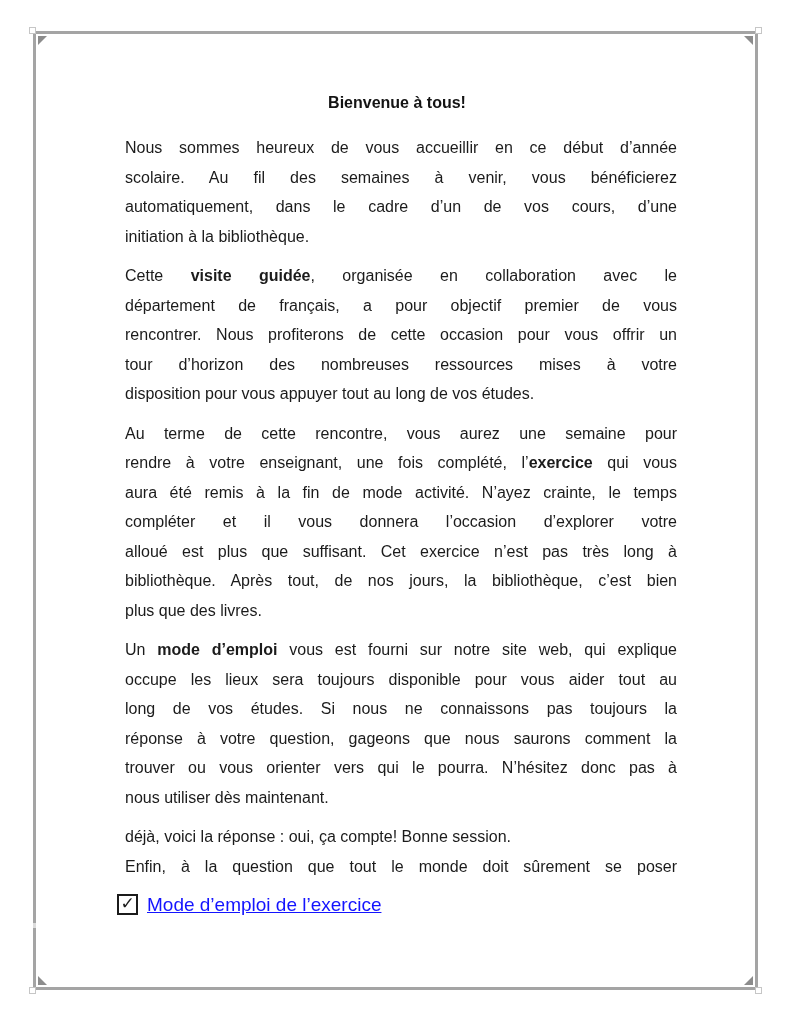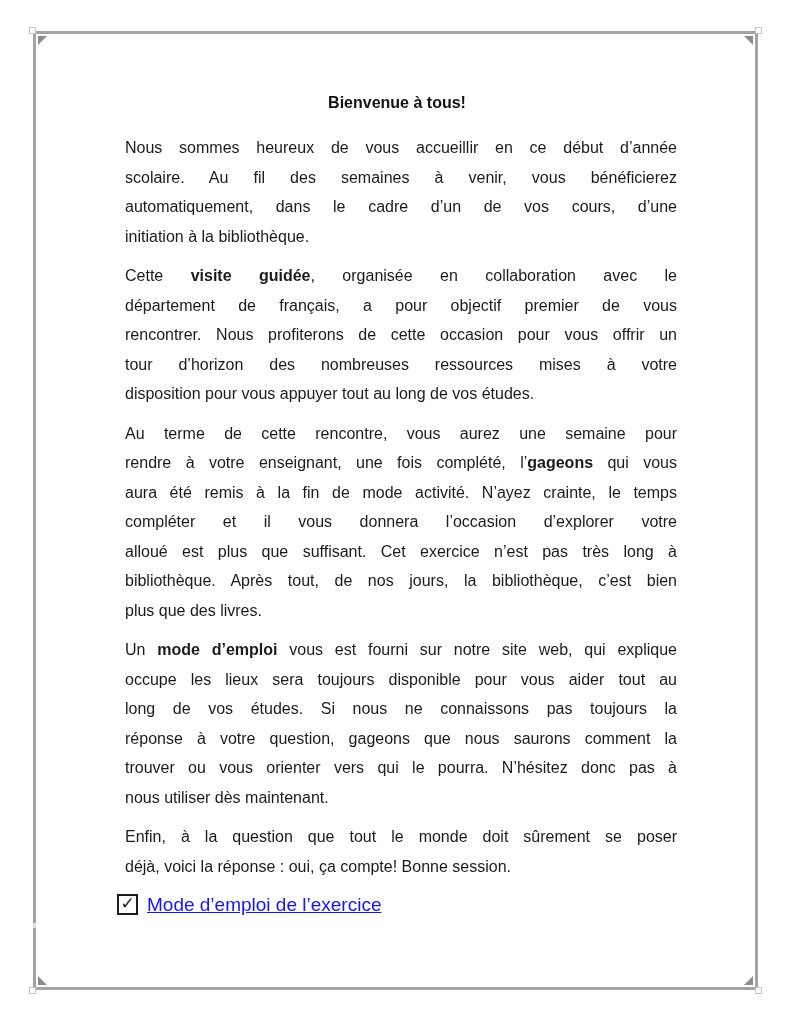--- a/index.html
+++ b/index.html
@@ -109,38 +109,38 @@
       </div>
       <div class="para">
         <div class="line"><span>Cette </span><b>visite guidée</b><span>, organisée en collaboration avec le</span></div>
         <div class="line"><span>département de français, a pour objectif premier de vous</span></div>
         <div class="line"><span>rencontrer. Nous profiterons de cette occasion pour vous offrir un</span></div>
         <div class="line"><span>tour d’horizon des nombreuses ressources mises à votre</span></div>
         <div class="line last"><span>disposition pour vous appuyer tout au long de vos études.</span></div>
       </div>
       <div class="para">
         <div class="line"><span>Au terme de cette rencontre, vous aurez une semaine pour</span></div>
-        <div class="line"><span>rendre à votre enseignant, une fois complété, l’</span><b>gageons</b><span> qui vous</span></div>
+        <div class="line"><span>rendre à votre enseignant, une fois complété, l’</span><b>exercice</b><span> qui vous</span></div>
         <div class="line"><span>aura été remis à la fin de mode activité. N’ayez crainte, le temps</span></div>
         <div class="line"><span>compléter et il vous donnera l’occasion d’explorer votre</span></div>
         <div class="line"><span>alloué est plus que suffisant. Cet exercice n’est pas très long à</span></div>
         <div class="line"><span>bibliothèque. Après tout, de nos jours, la bibliothèque, c’est bien</span></div>
         <div class="line last"><span>plus que des livres.</span></div>
       </div>
       <div class="para">
         <div class="line"><span>Un </span><b>mode d’emploi</b><span> vous est fourni sur notre site web, qui explique</span></div>
         <div class="line"><span>occupe les lieux sera toujours disponible pour vous aider tout au</span></div>
         <div class="line"><span>long de vos études. Si nous ne connaissons pas toujours la</span></div>
         <div class="line"><span>réponse à votre question, gageons que nous saurons comment la</span></div>
         <div class="line"><span>trouver ou vous orienter vers qui le pourra. N’hésitez donc pas à</span></div>
         <div class="line last"><span>nous utiliser dès maintenant.</span></div>
       </div>
       <div class="para">
+        <div class="line last"><span>déjà, voici la réponse : oui, ça compte! Bonne session.</span></div>
         <div class="line"><span>Enfin, à la question que tout le monde doit sûrement se poser</span></div>
-        <div class="line last"><span>déjà, voici la réponse : oui, ça compte! Bonne session.</span></div>
       </div>
     </div>
 
   <div class="footer-row">
     <span class="checkbox">
       <span class="mark">✓</span>
     </span>
     <a class="link" href="#">Mode d’emploi de l’exercice</a>
   </div>
 </div>

